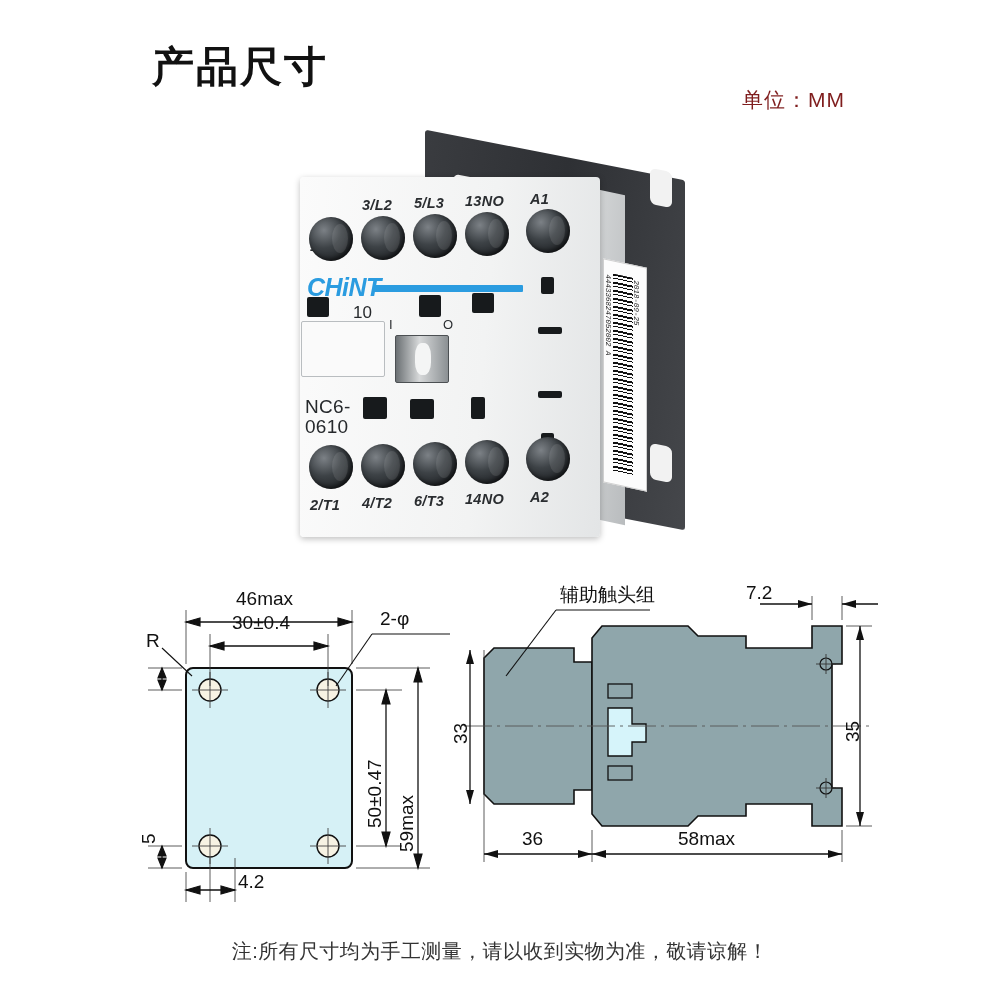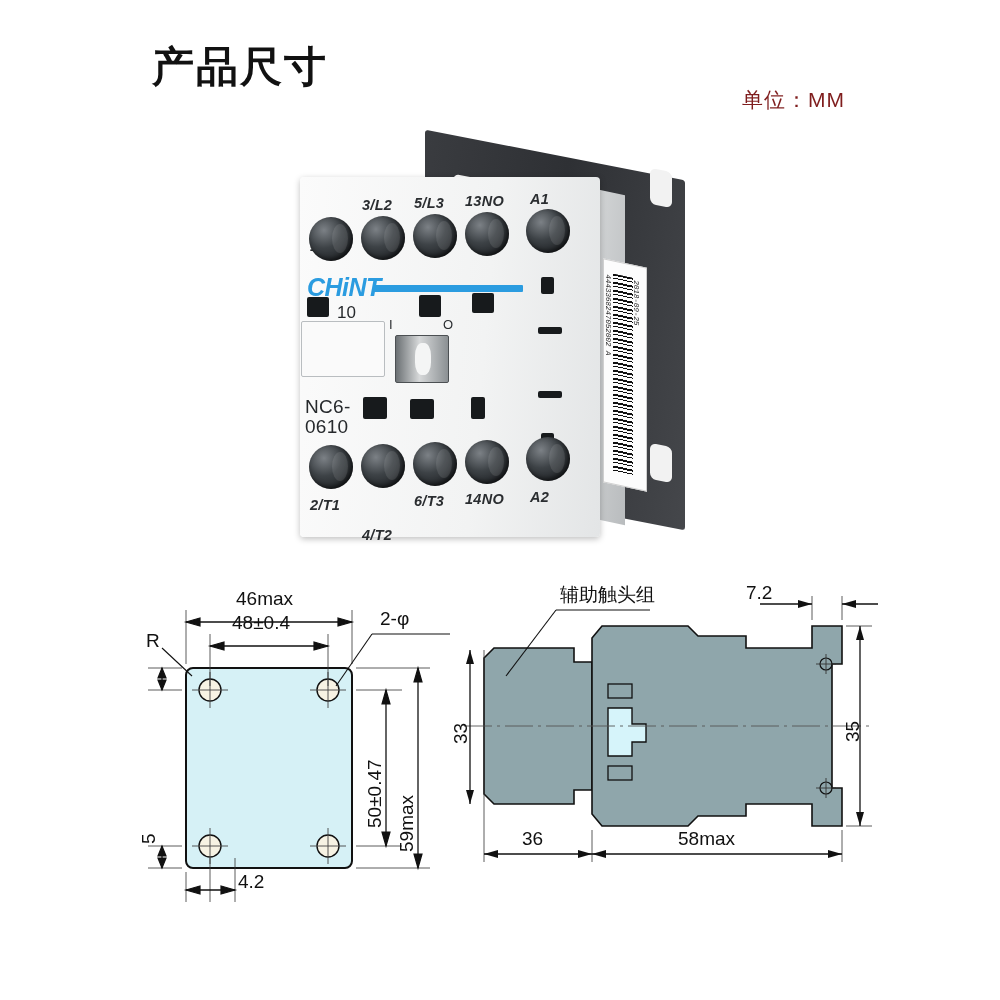--- a/index.html
+++ b/index.html
@@ -64,21 +64,21 @@
   .logo{
     position:absolute;left:22px;top:128px;
     font-size:25px;font-weight:bold;color:#2b9ce0;
     letter-spacing:-0.5px;font-style:italic;
   }
   .logo-bar{
     position:absolute;left:88px;top:140px;width:150px;height:7px;
     background:#2b9ce0;border-radius:1px;
   }
   .mark10{
-    position:absolute;left:52px;top:158px;font-size:17px;color:#26292c;
+    position:absolute;left:68px;top:158px;font-size:17px;color:#26292c;
   }
   .model{
     position:absolute;left:20px;top:252px;font-size:19px;color:#26292c;
     line-height:1.04;letter-spacing:.3px;
   }
   .slot{
     position:absolute;background:#171a1c;border-radius:2px;
   }
   .window{
     position:absolute;left:16px;top:176px;width:82px;height:54px;
@@ -186,21 +186,21 @@
     <div class="slot" style="left:125px;top:254px;width:24px;height:20px;"></div>
     <div class="slot" style="left:186px;top:252px;width:14px;height:22px;"></div>
 
     <div class="term" style="left:24px;top:300px;"></div>
     <div class="term" style="left:76px;top:299px;"></div>
     <div class="term" style="left:128px;top:297px;"></div>
     <div class="term" style="left:180px;top:295px;"></div>
     <div class="term" style="left:241px;top:292px;"></div>
 
     <div class="term-label" style="left:25px;top:352px;">2/T1</div>
-    <div class="term-label" style="left:77px;top:350px;margin-top:32px;">4/T2</div>
+    <div class="term-label" style="left:77px;top:350px;">4/T2</div>
     <div class="term-label" style="left:129px;top:348px;">6/T3</div>
     <div class="term-label" style="left:180px;top:346px;">14NO</div>
     <div class="term-label" style="left:245px;top:344px;">A2</div>
 
     <div class="barcode">
       <div class="bc-lines"></div>
       <div class="bc-txt" style="left:36px;top:14px;">2018-09-25</div>
       <div class="bc-txt" style="left:8px;top:14px;">4443368247052002 A</div>
     </div>
   </div>
@@ -287,21 +287,21 @@
         <polygon points="95,300 81,296 81,304" fill="#111"></polygon>
 
         <line x1="22" y1="58" x2="52" y2="86" stroke="#111" stroke-width="1.1"></line>
 
         <line x1="196" y1="96" x2="232" y2="44" stroke="#111" stroke-width="1.1"></line>
         <line x1="232" y1="44" x2="310" y2="44" stroke="#111" stroke-width="1.1"></line>
       </g>
     </svg>
 
     <div class="dim-txt" style="left:96px;top:-2px;">46max</div>
-    <div class="dim-txt" style="left:92px;top:22px;">48±0.4</div>
+    <div class="dim-txt" style="left:92px;top:22px;">30±0.4</div>
     <div class="dim-txt" style="left:240px;top:18px;">2-φ</div>
     <div class="dim-txt" style="left:6px;top:40px;">R</div>
     <div class="dim-txt vert" style="left:224px;top:238px;">50±0.47</div>
     <div class="dim-txt vert" style="left:256px;top:262px;">59max</div>
     <div class="dim-txt vert" style="left:-2px;top:254px;">5</div>
     <div class="dim-txt" style="left:98px;top:281px;">4.2</div>
   </div>
 
   <div class="draw" style="left:460px;top:590px;width:420px;height:330px;">
     <svg width="420" height="330" viewBox="0 0 420 330">
@@ -380,14 +380,15 @@
     </svg>
 
     <div class="cn-txt" style="left:100px;top:-8px;">辅助触头组</div>
     <div class="dim-txt" style="left:286px;top:-8px;">7.2</div>
     <div class="dim-txt vert" style="left:-10px;top:154px;">33</div>
     <div class="dim-txt vert" style="left:382px;top:152px;">35</div>
     <div class="dim-txt" style="left:62px;top:238px;text-align:right;">36</div>
     <div class="dim-txt" style="left:218px;top:238px;">58max</div>
   </div>
 
+  <div class="note">注:所有尺寸均为手工测量，请以收到实物为准，敬请谅解！</div>
 
 </div>
 
 </body></html>

